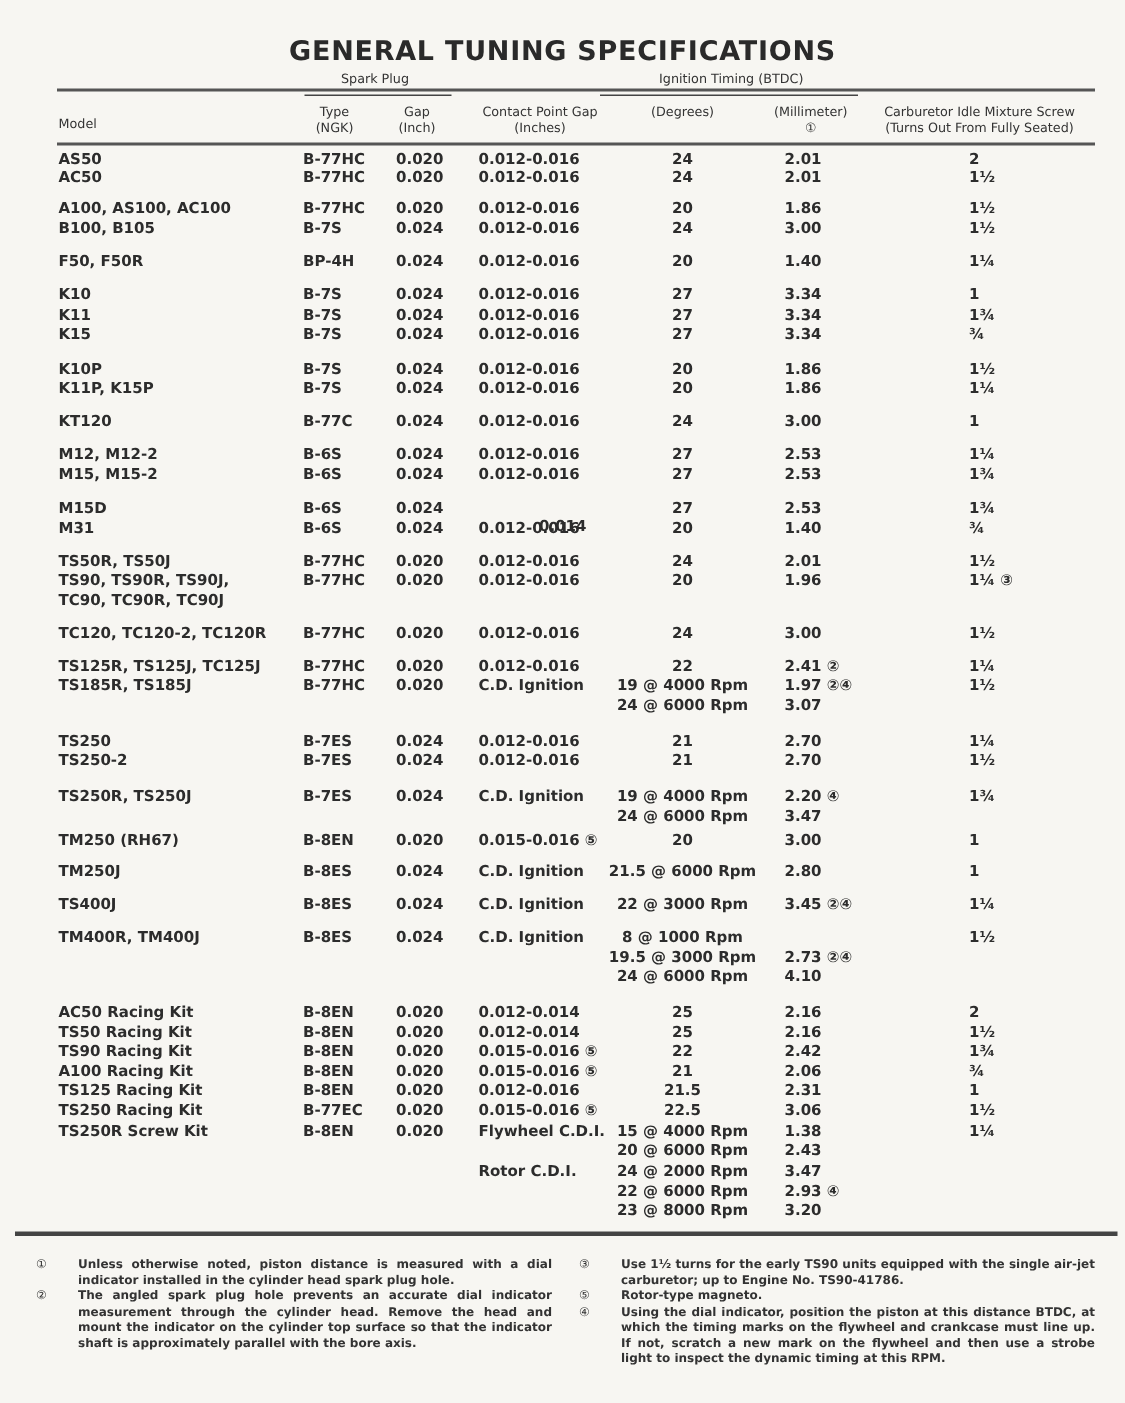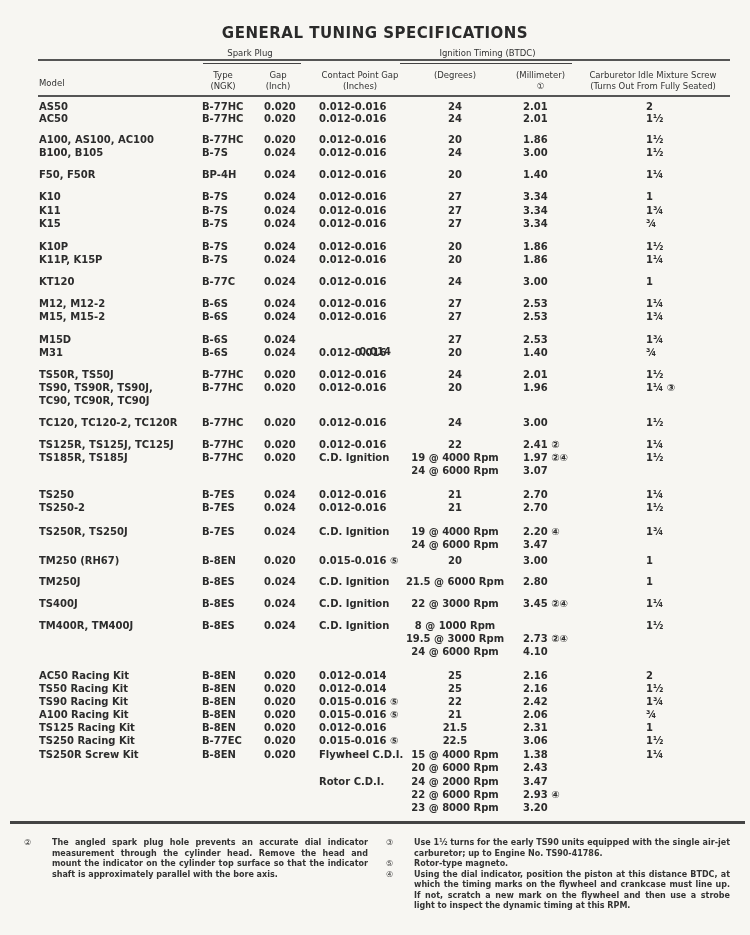--- a/index.html
+++ b/index.html
@@ -2,21 +2,21 @@
 <html><head>
 <meta charset="utf-8">
 <style>
   html, body { margin:0; padding:0; }
   body {
     width:750px; height:935px; background:#f7f6f2; position:relative; overflow:hidden;
     font-family:"DejaVu Sans", sans-serif; color:#2b2b2b;
   }
   .title {
     position:absolute; top:24px; left:0; width:750px; text-align:center;
-    font-weight:bold; font-size:15px; letter-spacing:0.5px; color:#2a2a2a;
+    font-weight:bold; font-size:18px; letter-spacing:0.5px; color:#2a2a2a;
   }
   .rule { position:absolute; left:38px; width:692px; background:#555; }
   .rule.top { top:59px; height:2px; }
   .rule.head { top:95px; height:2px; }
   .rule.bottom { top:821px; height:3px; left:10px; width:735px; background:#444; }
   .subrule { position:absolute; height:1px; background:#444; }
   .hdr { position:absolute; font-size:8.5px; color:#333; text-align:center; line-height:11px; }
   .hdr.left { text-align:left; }
   .tbl { position:absolute; left:0; top:0; width:750px; }
   .row { position:absolute; left:0; width:750px; height:13px; font-size:10px; font-weight:bold; line-height:13px; color:#2c2c2c; }
@@ -455,19 +455,20 @@
       <span class="c c-cpg"></span>
       <span class="c c-deg">23 @ 8000 Rpm</span>
       <span class="c c-mm">3.20</span>
       <span class="c c-carb"></span>
     </div>
   </div>
 
 <div class="rule bottom"></div>
 
 <div class="fn" style="left:38px;top:838px;width:330px;">
+  <p><span class="n">①</span><span>Unless otherwise noted, piston distance is measured with a dial indicator installed in the cylinder head spark plug hole.</span></p>
   <p><span class="n">②</span><span>The angled spark plug hole prevents an accurate dial indicator measurement through the cylinder head. Remove the head and mount the indicator on the cylinder top surface so that the indicator shaft is approximately parallel with the bore axis.</span></p>
 </div>
 <div class="fn" style="left:400px;top:838px;width:330px;">
   <p><span class="n">③</span><span>Use 1½ turns for the early TS90 units equipped with the single air-jet carburetor; up to Engine No. TS90-41786.</span></p>
   <p><span class="n">⑤</span><span>Rotor-type magneto.</span></p>
   <p><span class="n">④</span><span>Using the dial indicator, position the piston at this distance BTDC, at which the timing marks on the flywheel and crankcase must line up. If not, scratch a new mark on the flywheel and then use a strobe light to inspect the dynamic timing at this RPM.</span></p>
 </div>
 
 </body></html>

